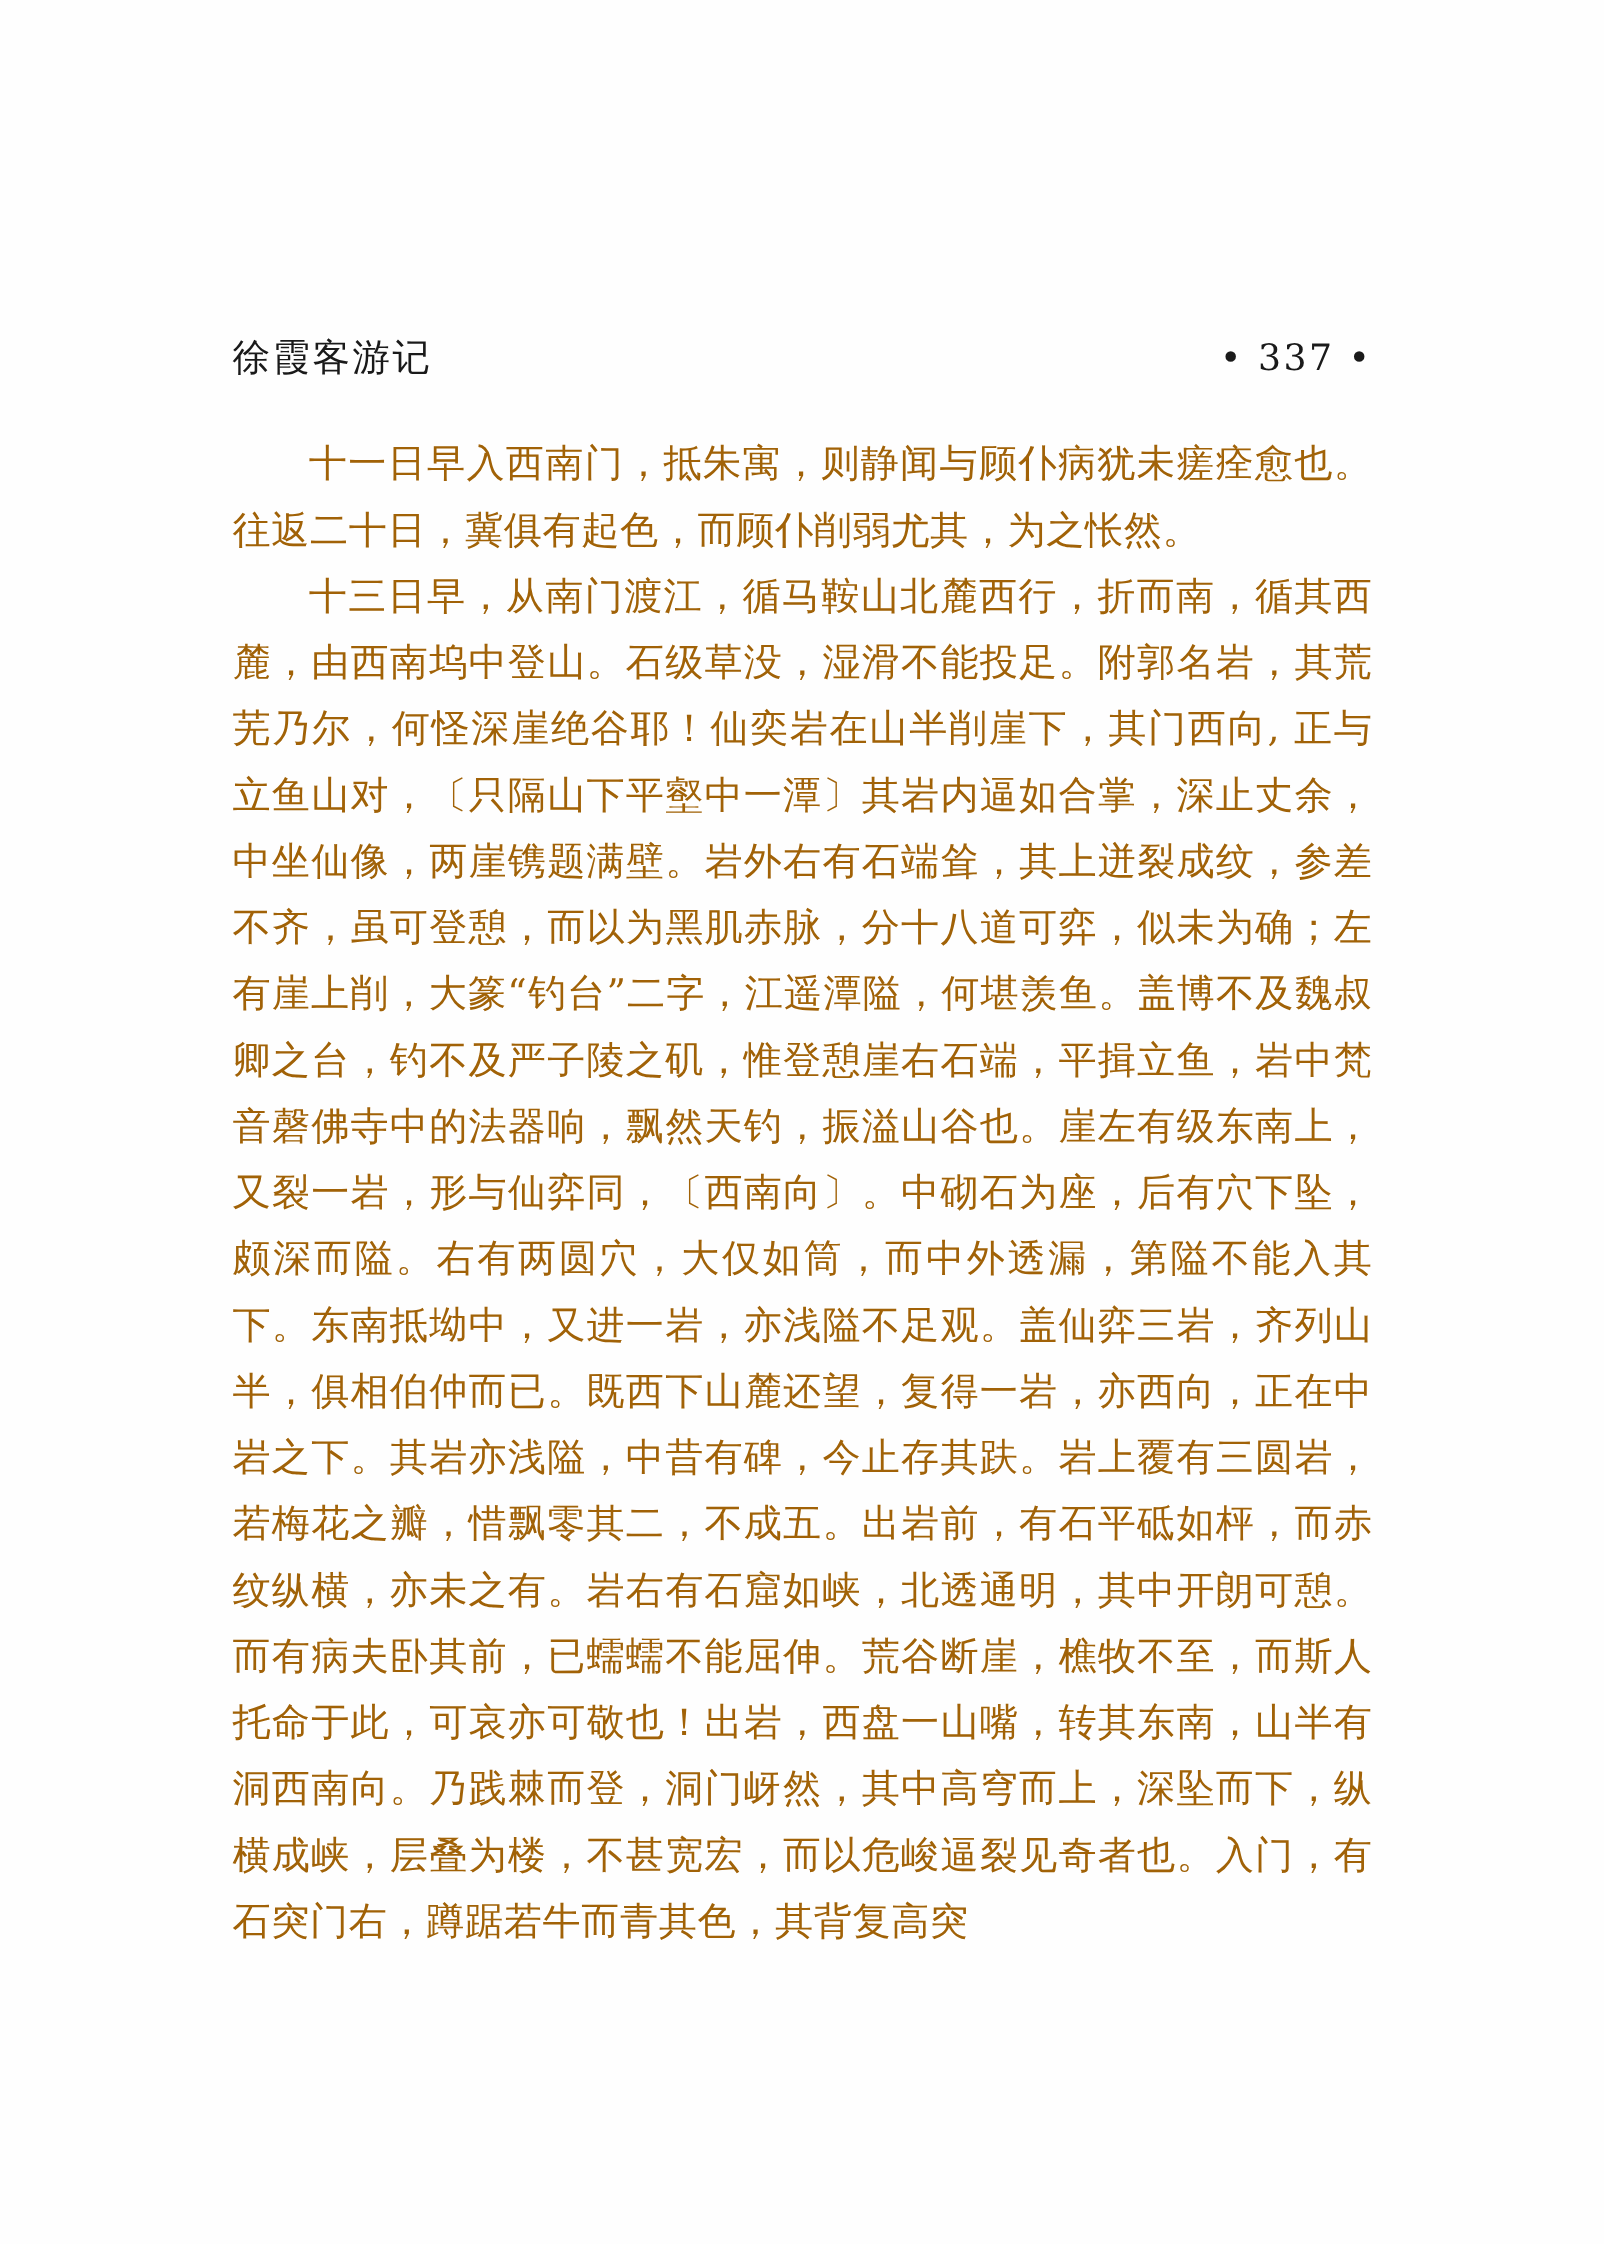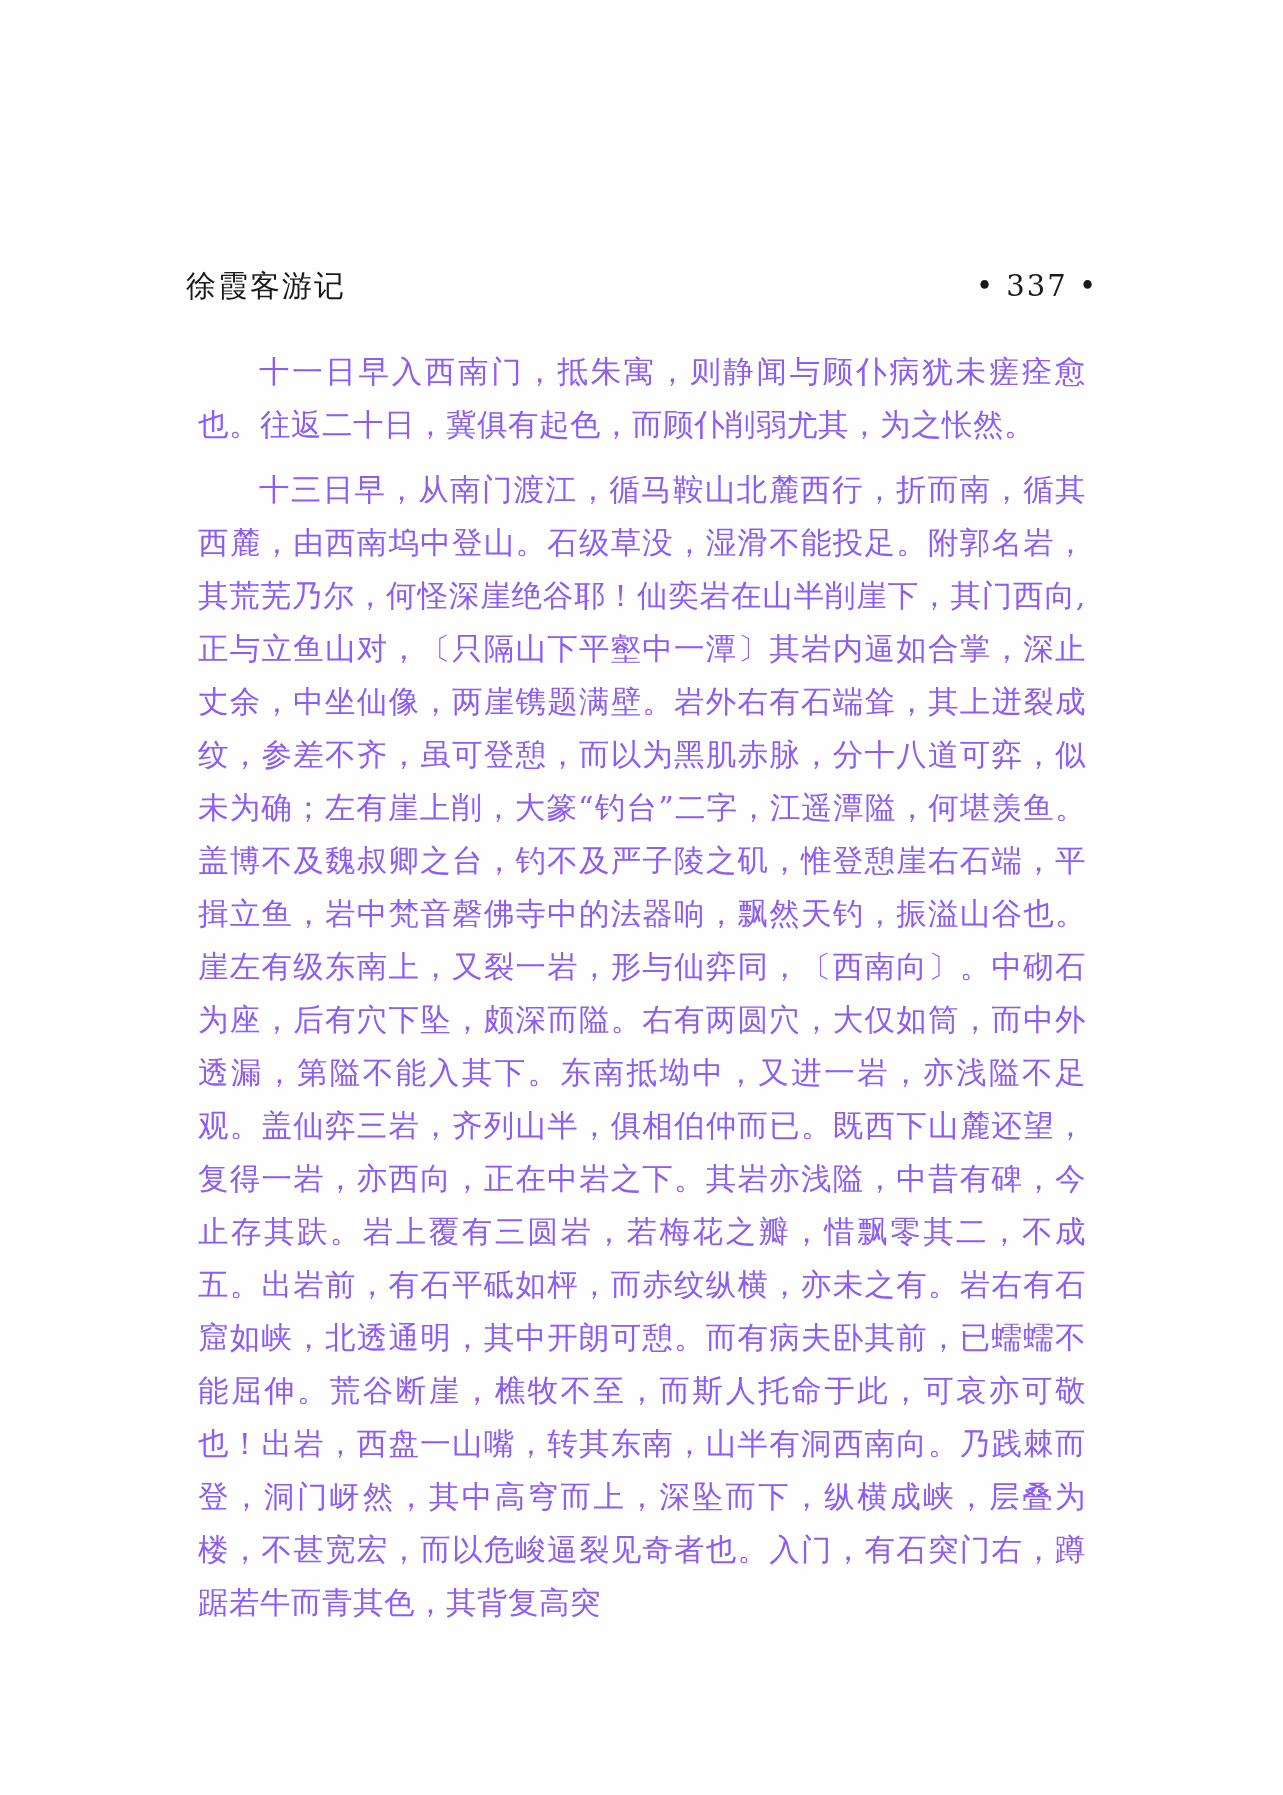--- a/index.html
+++ b/index.html
@@ -41,28 +41,28 @@
     font-family: "DejaVu Serif", "Liberation Serif", serif;
   }
   .header-page {
     font-size: 29px;
     letter-spacing: 2px;
     color: #1a1a1a;
     font-family: "DejaVu Serif", "Liberation Serif", serif;
     margin-top: 21px;
   }
   .body-text p {
-    margin: 12px;
+    margin: 0;
     font-size: 30.5px;
     line-height: 53px;
     text-align: justify;
     text-justify: inter-ideograph;
     text-indent: 2em;
     letter-spacing: 0.5px;
-    color: #8b5cf6;
+    color: #a16207;
   }
   .body-text p:last-child {
     text-align: justify;
   }
 </style>
 </head>
 <body>
 
 <div class="page">
   <div class="content">

